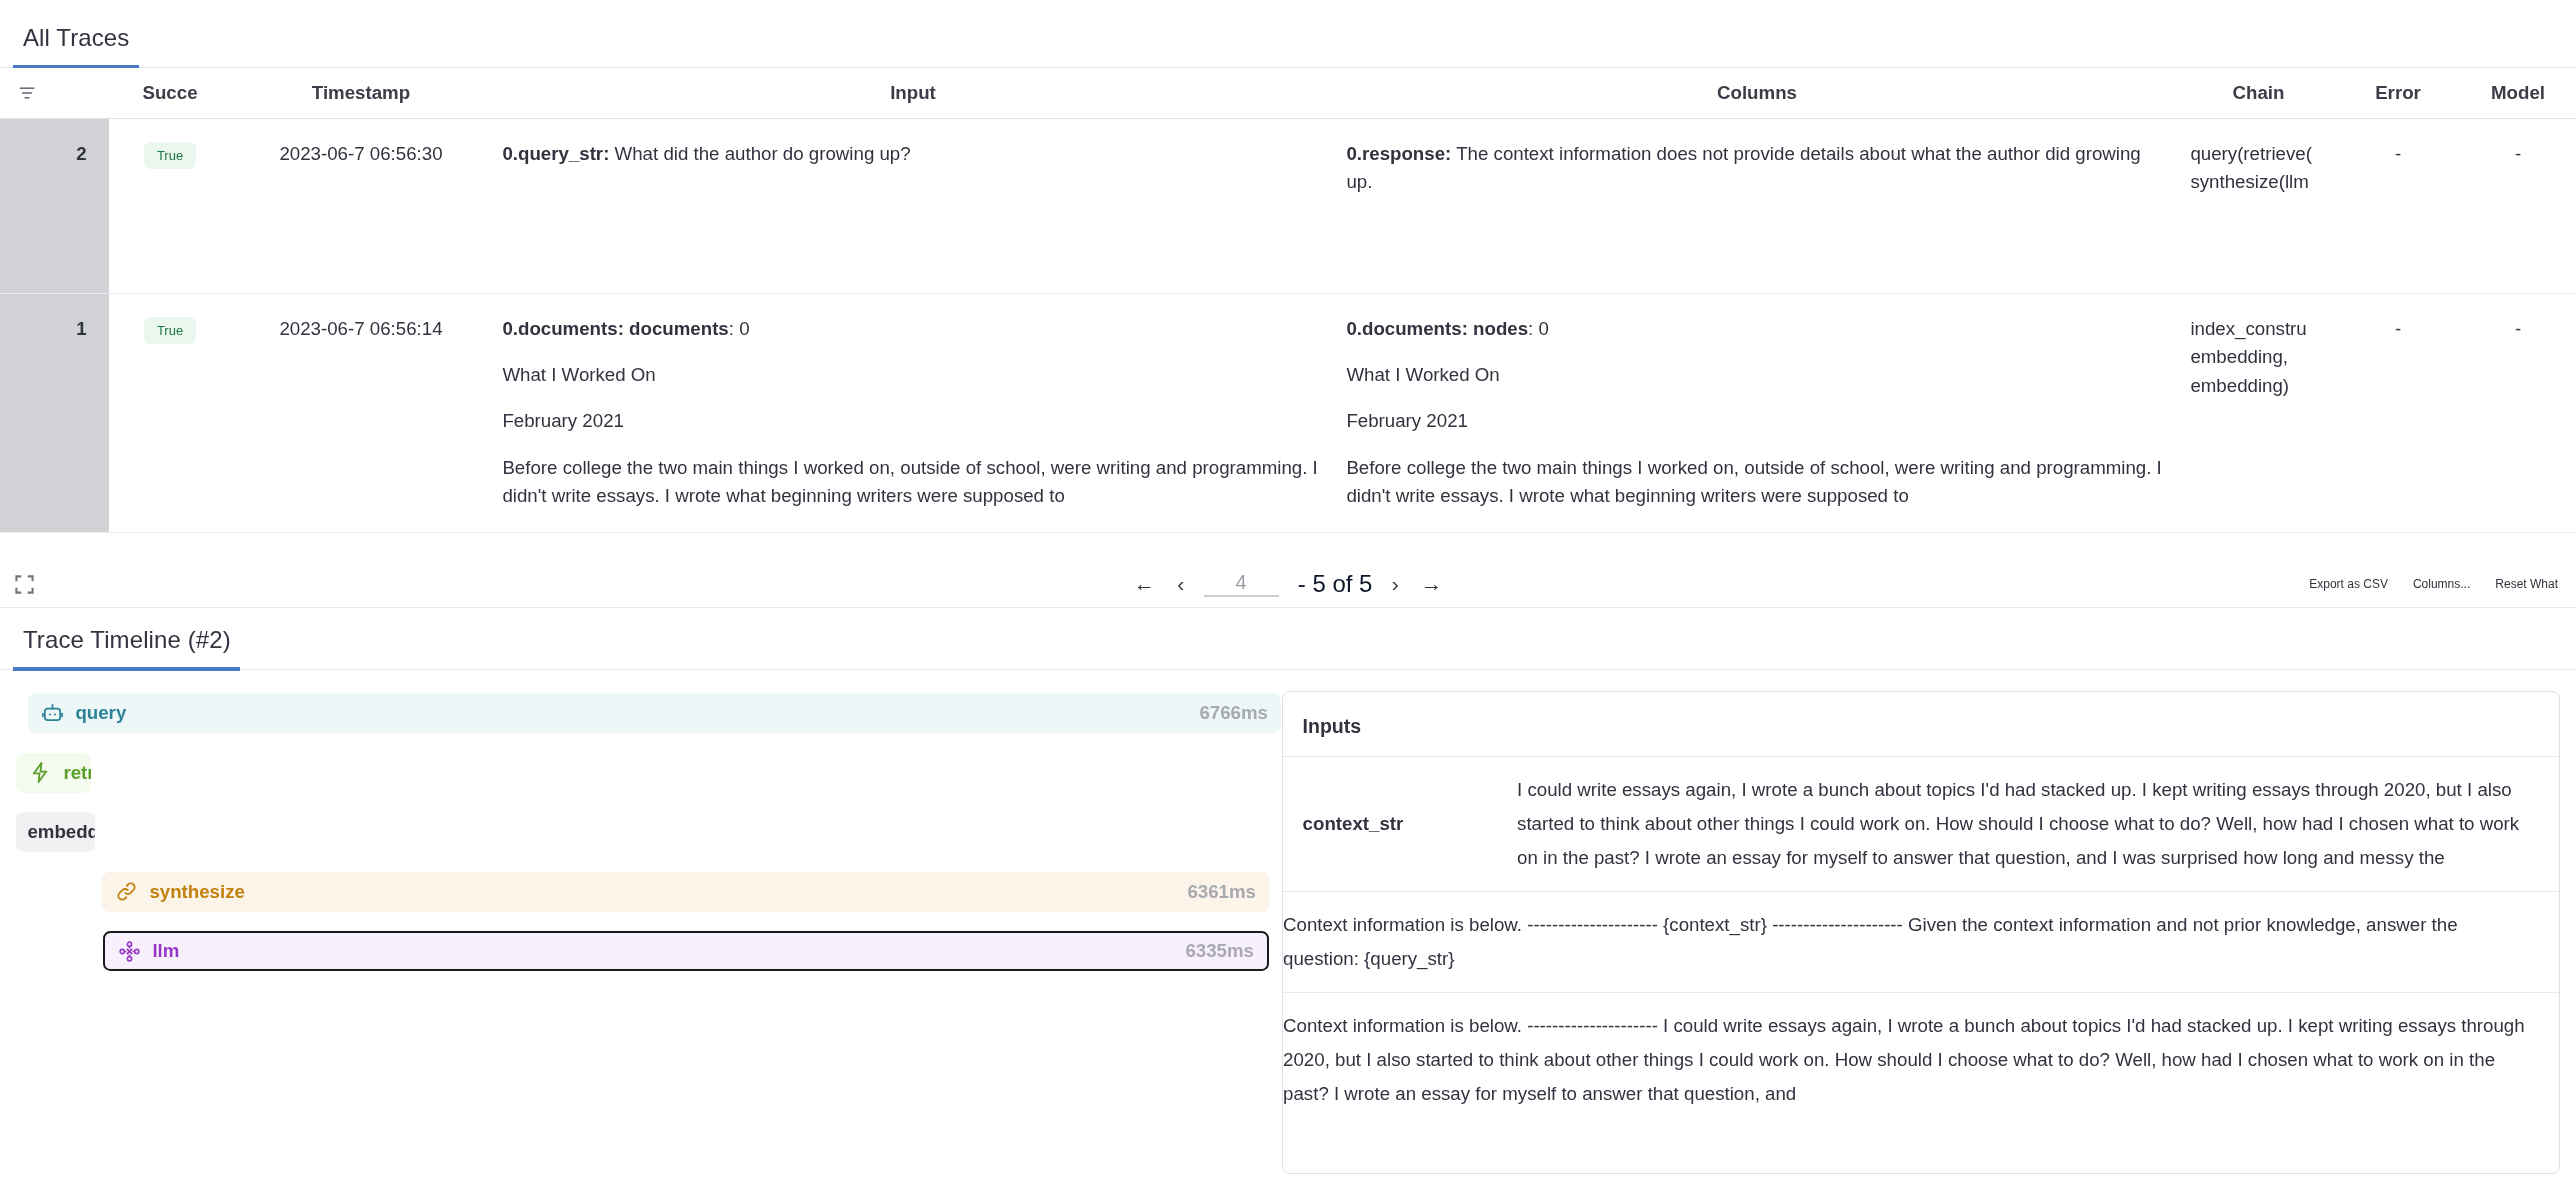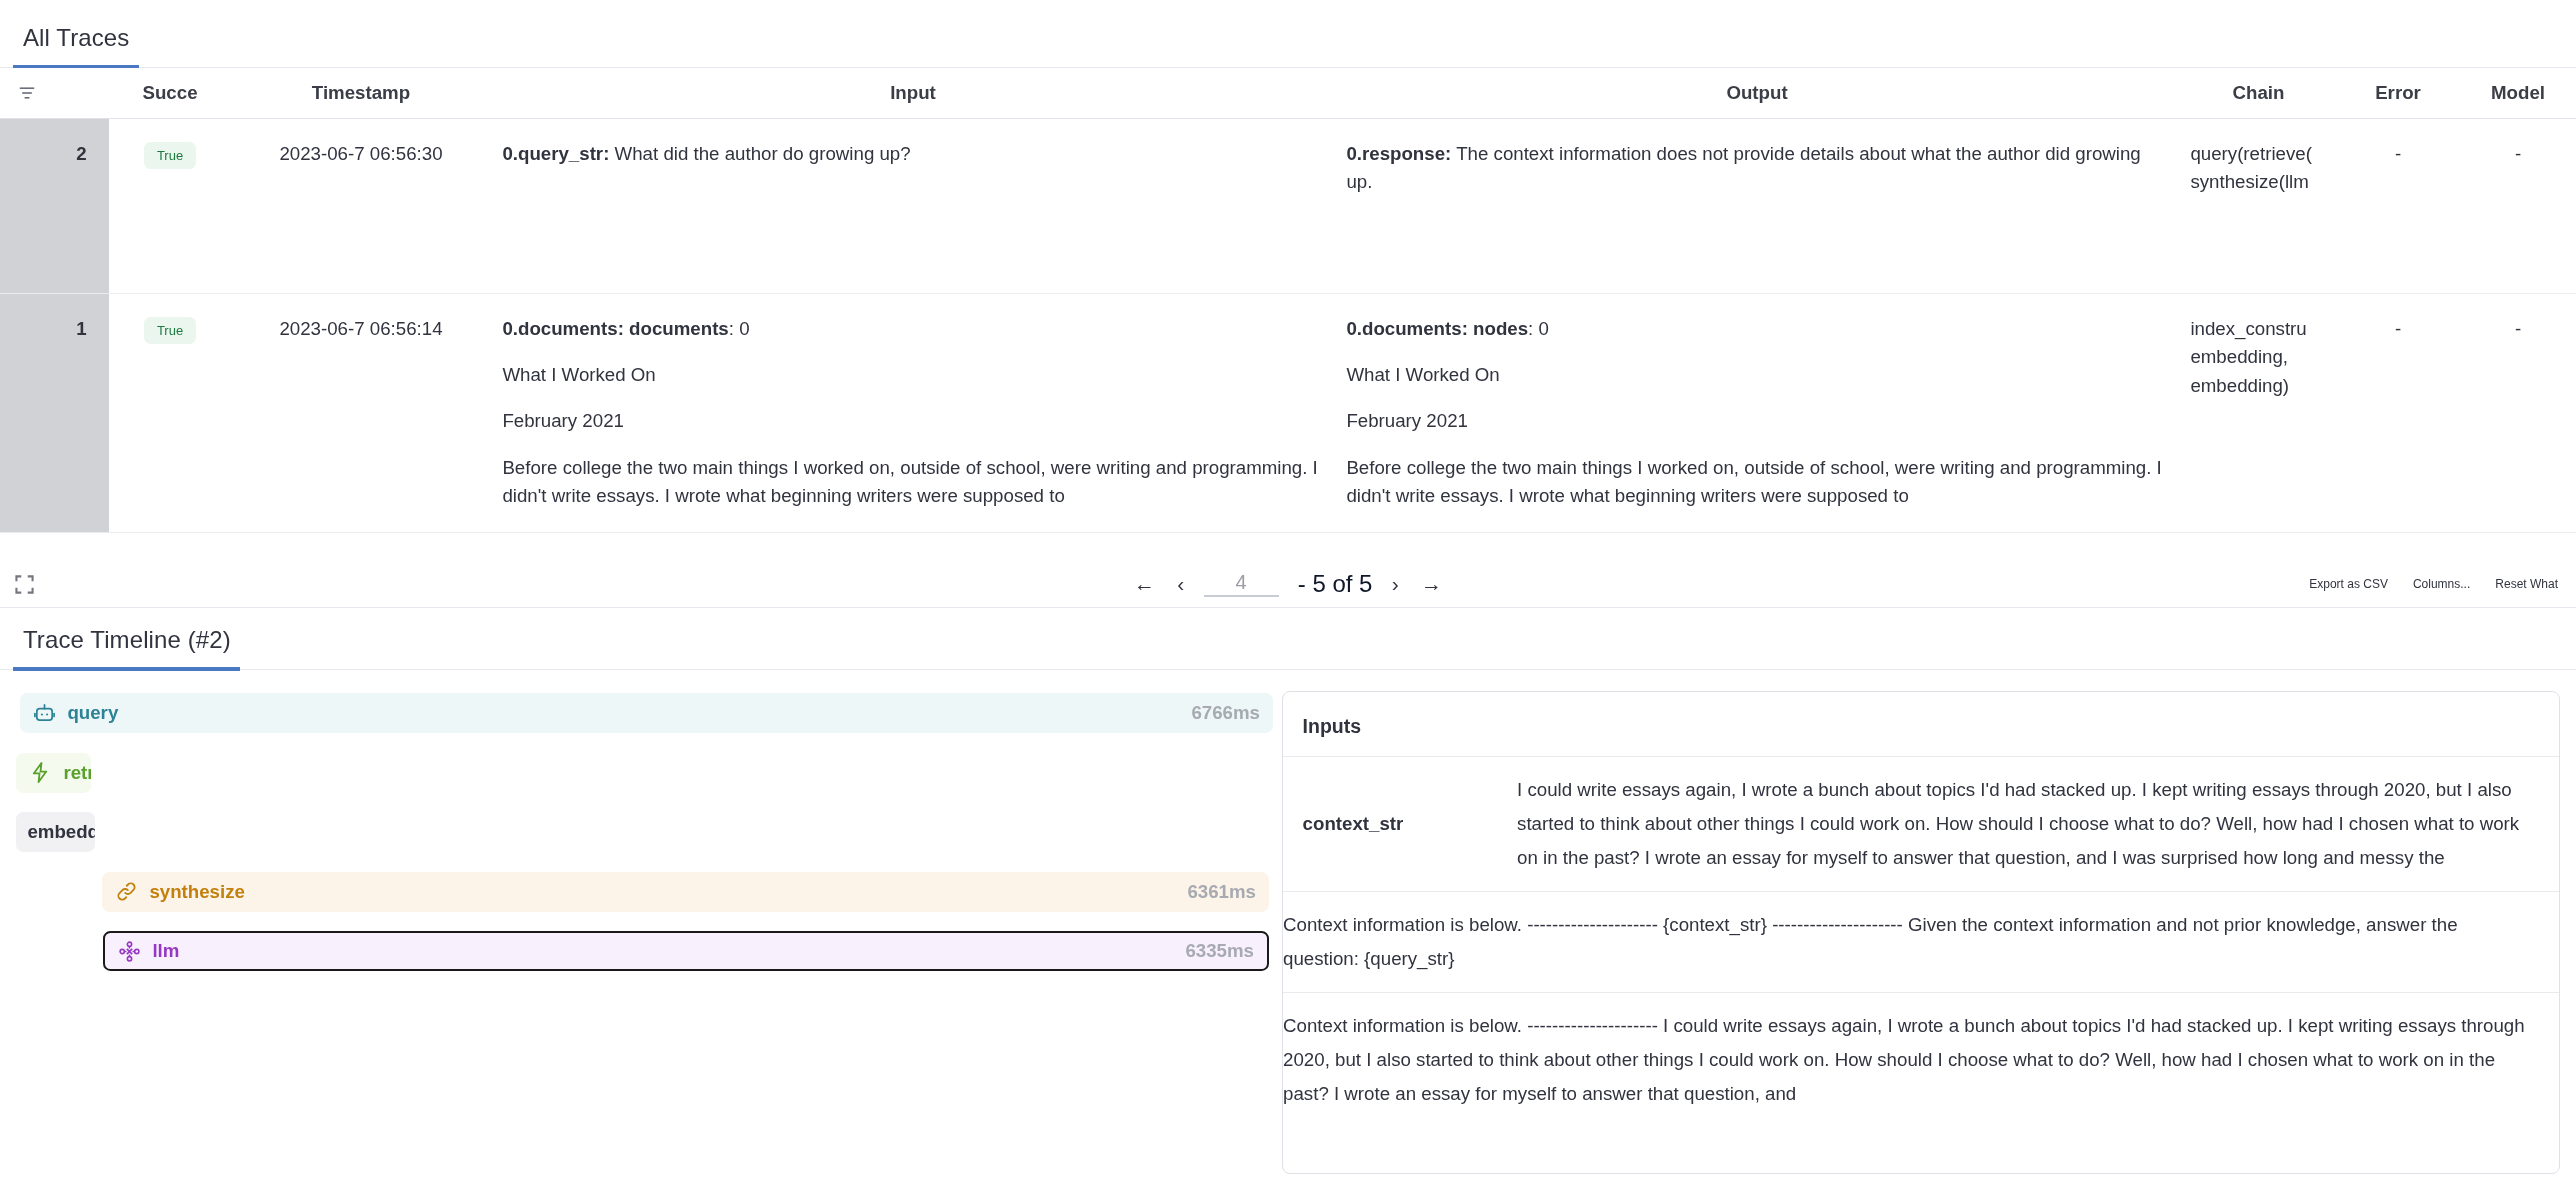--- a/index.html
+++ b/index.html
@@ -262,21 +262,21 @@
               <line x1="2" y1="4" x2="20" y2="4" stroke="#6b6d78" stroke-width="2"></line>
               <line x1="5" y1="10" x2="17" y2="10" stroke="#6b6d78" stroke-width="2"></line>
               <line x1="8" y1="16" x2="14" y2="16" stroke="#6b6d78" stroke-width="2"></line>
             </svg>
           </span>
         </th>
         <th></th>
         <th>Succe</th>
         <th>Timestamp</th>
         <th>Input</th>
-        <th>Output</th>
+        <th>Columns</th>
         <th>Chain</th>
         <th>Error</th>
         <th>Model</th>
       </tr>
     </thead>
     <tbody>
 
       <tr style="height:175px;">
         <td class="idx-cell"></td>
         <td class="idx-cell">2</td>
@@ -361,21 +361,21 @@
   <div class="tab active">
     <span>Trace Timeline (#2)</span>
   </div>
 </div>
 
 <div class="bottom">
 
   <div class="timeline">
 
     <div class="span-row">
-      <div class="span-bar" style="left:4px; width:1253px; background:#eef7f8;">
+      <div class="span-bar" style="left:12px; width:1253px; background:#eef7f8;">
         <span class="ico">
           <svg width="23" height="23" viewBox="0 0 24 24" fill="none" stroke="#2c8296" stroke-width="1.8" stroke-linecap="round">
             <rect x="4" y="7" width="16" height="12" rx="3"></rect>
             <path d="M12 3 v4"></path>
             <circle cx="9.3" cy="13" r="1.1" fill="#2c8296" stroke="none"></circle>
             <circle cx="14.7" cy="13" r="1.1" fill="#2c8296" stroke="none"></circle>
             <path d="M2 12 v3"></path>
               <path d="M22 12 v3"></path>
           </svg>
         </span>

